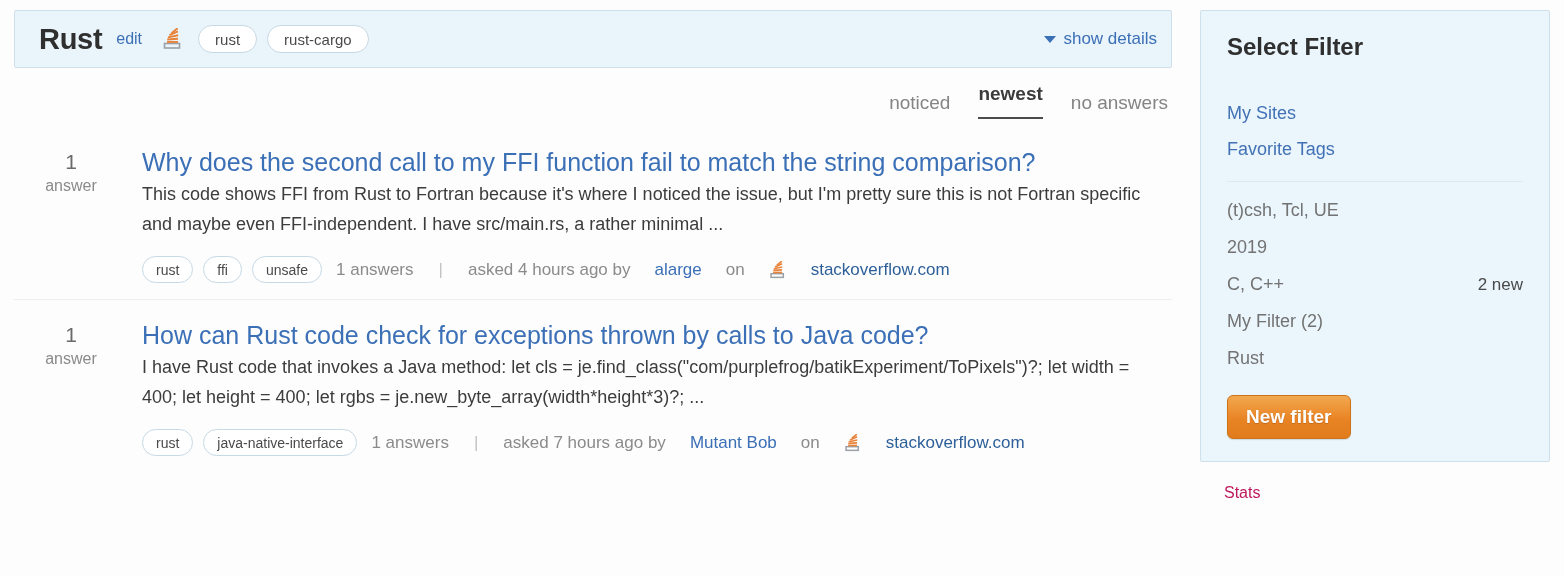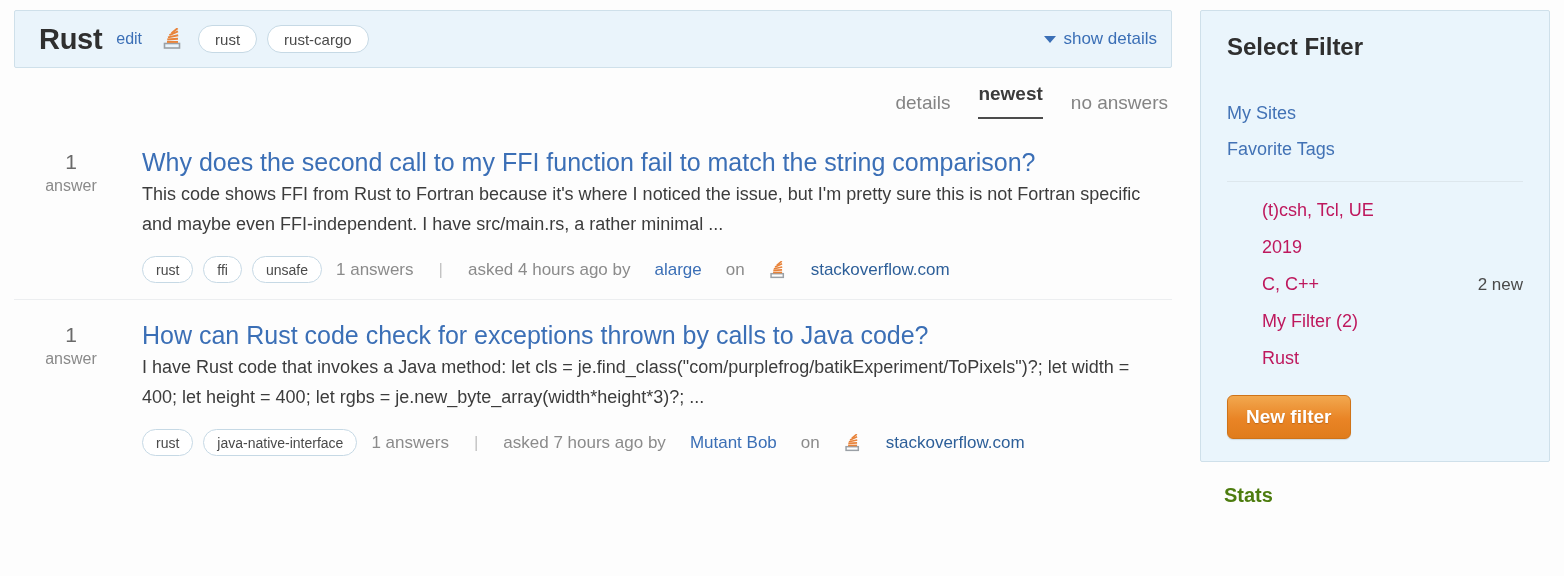--- a/index.html
+++ b/index.html
@@ -220,22 +220,21 @@
     margin: 14px 0 10px 0;
   }
   .filter-row {
     display: flex;
     justify-content: space-between;
     align-items: baseline;
     line-height: 37px;
   }
   .filter-name {
     font-size: 18px;
-    color: #be185d;
-    margin-left: 35px;
+    color: #737373;
   }
   .filter-count {
     font-size: 17px;
     color: #4a4a4a;
   }
   .new-filter-btn {
     display: inline-block;
     margin-top: 18px;
     padding: 10px 18px;
     font-size: 19px;
@@ -243,23 +242,23 @@
     color: #ffffff;
     background: linear-gradient(to bottom, #f0a martyr, #e07c1e);
     background: linear-gradient(to bottom, #f2a council, #e0801f);
     background-image: linear-gradient(to bottom, #f2a84f 0%, #e98425 55%, #e07c1c 100%);
     border: 1px solid #cf7318;
     border-radius: 6px;
     text-shadow: 0 1px 1px rgba(120,60,0,0.35);
     box-shadow: 0 1px 1px rgba(0,0,0,0.12);
   }
   .stats-title {
-    font-size: 20px;
-    font-weight: bold;
-    color: #4d7c0f;
+    font-size: 16px;
+    font-weight: normal;
+    color: #be185d;
     margin: 22px 0 0 24px;
   }
 </style>
 </head>
 <body>
 
 <div class="page">
 
   <div class="main-col">
 
@@ -283,21 +282,21 @@
         <span class="pill">rust-cargo</span>
       </span>
 
       <a class="show-details">
         <span class="caret-down"></span>
         <span>show details</span>
       </a>
     </div>
 
     <div class="tabs">
-      <span class="tab">details</span>
+      <span class="tab">noticed</span>
       <span class="tab active">newest</span>
       <span class="tab">no answers</span>
     </div>
 
     <div class="qlist">
 
       <div class="qrow">
         <div class="qstats">
           <div class="num">1</div>
           <div class="lbl">answer</div>

